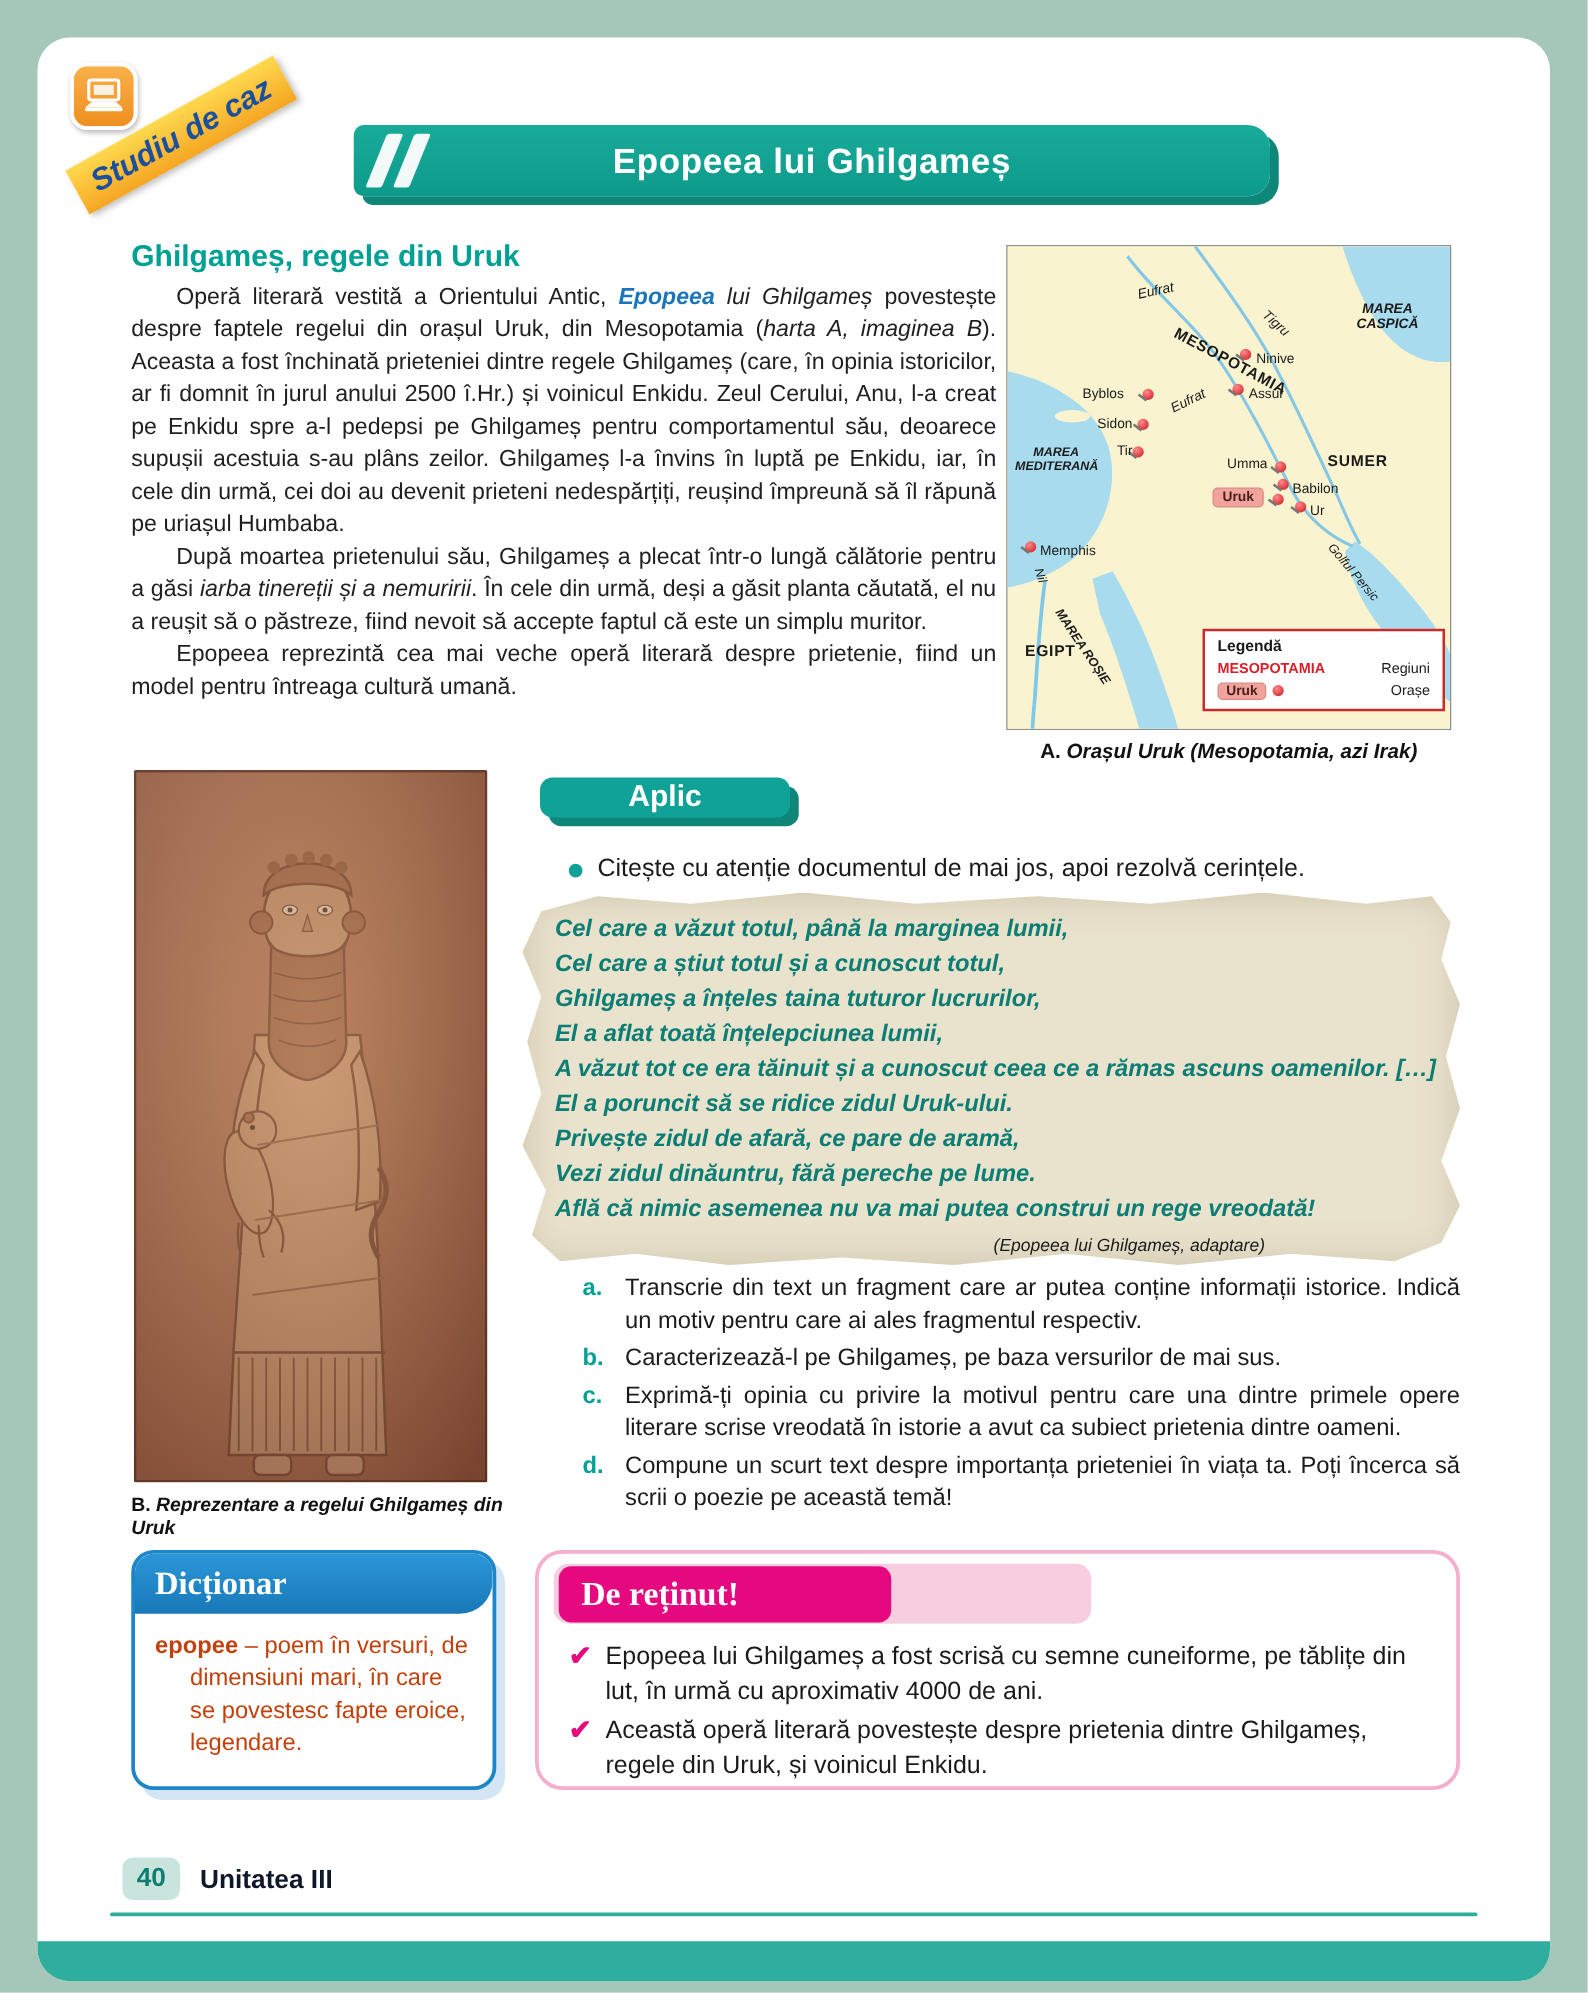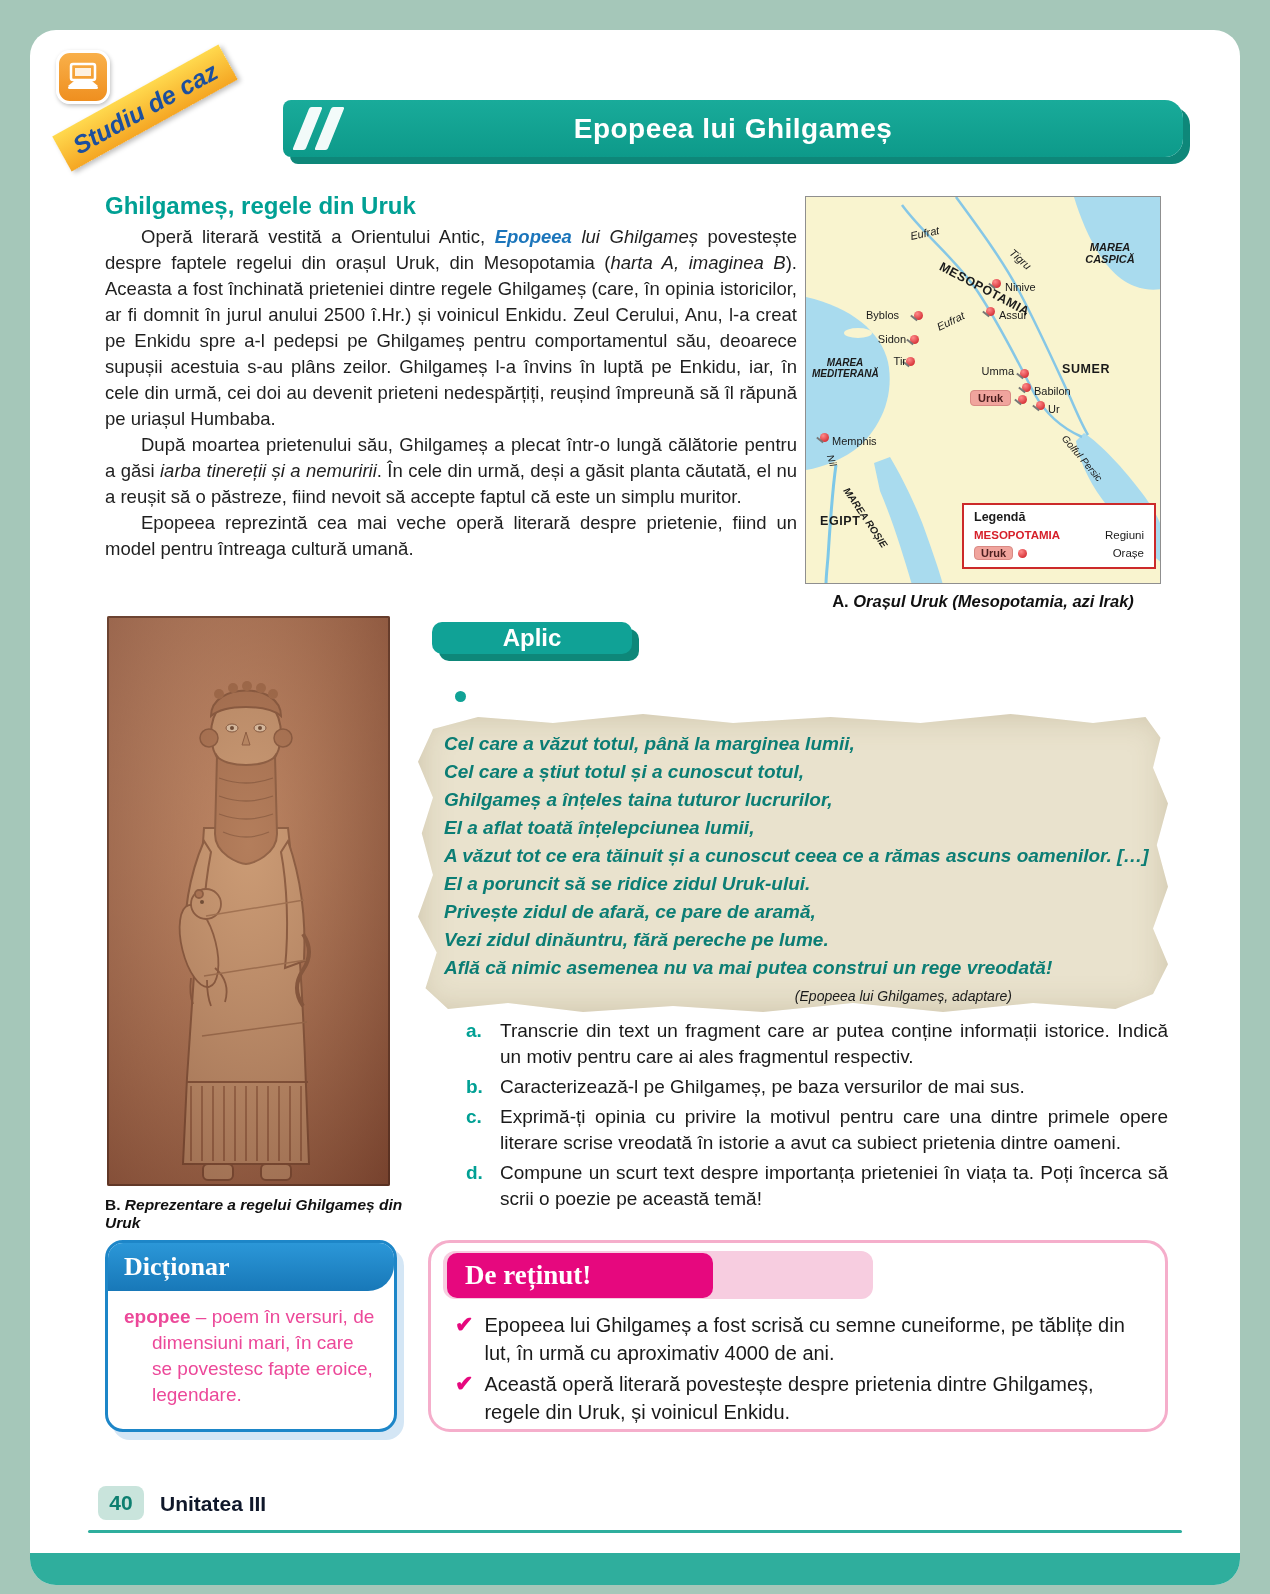--- a/index.html
+++ b/index.html
@@ -10,21 +10,21 @@
   
   .corner-icon{position:absolute;left:56px;top:50px;width:54px;height:54px;border-radius:14px;
     background:linear-gradient(180deg,#f9b04a,#ef8f1f);border:3px solid #fff;z-index:1;
     display:flex;align-items:center;justify-content:center;box-shadow:1px 2px 4px rgba(0,0,0,.25)}
   .ribbon{position:absolute;left:50px;top:88px;width:190px;height:40px;transform:rotate(-29deg);
     background:linear-gradient(180deg,#ffd94e,#f5a623);display:flex;align-items:center;justify-content:center;
     z-index:2;box-shadow:2px 3px 5px rgba(0,0,0,.25)}
   .ribbon span{font-size:25px;font-weight:bold;font-style:italic;color:#1c4f9e}
 
   
-  .banner{position:absolute;left:283px;top:100px;width:900px;height:57px;overflow:hidden;
+  .banner{position:absolute;left:283px;top:100px;width:733px;height:57px;overflow:hidden;
     background:linear-gradient(180deg,#19ab9a,#0d9a8a);border-radius:8px 18px 18px 8px;
     box-shadow:7px 7px 0 #0e8779;display:flex;align-items:center;justify-content:center;z-index:2}
   .banner h1{color:#fff;font-size:28px;font-weight:bold;letter-spacing:.5px}
   .banner .chev{position:absolute;top:7px;height:43px;width:13px;background:rgba(255,255,255,.95);
     transform:skewX(-22deg);border-radius:2px}
   .banner .c1{left:18px}.banner .c2{left:40px}
 
   .section-heading{position:absolute;left:105px;top:192px;font-size:24px;font-weight:bold;color:#00a094}
 
   .intro{position:absolute;left:105px;top:224px;width:692px;z-index:1}
@@ -84,21 +84,21 @@
   .task{display:flex;font-size:19px;line-height:26px;color:#1a1a1a;margin-bottom:4px}
   .task .letter{width:34px;flex:none;font-weight:bold;color:#00a094}
   .task .txt{text-align:justify}
 
   
   .dict{position:absolute;left:105px;top:1240px;width:292px;height:192px;border:3px solid #1d86c8;
     border-radius:18px;background:#fff;box-shadow:7px 8px 0 #d4e6f5;overflow:hidden;z-index:2}
   .dict-header{height:48px;background:linear-gradient(180deg,#2b97d8,#1878b8);color:#fff;
     font-family:"Liberation Serif",serif;font-size:26px;font-weight:bold;display:flex;align-items:center;
     padding-left:16px;border-radius:12px 12px 26px 0}
-  .dict-body{padding:13px 16px;font-size:19px;line-height:26px;color:#ec4899}
+  .dict-body{padding:13px 16px;font-size:19px;line-height:26px;color:#c2410c}
   .dict-body p{padding-left:28px;text-indent:-28px}
 
   
   .remember{position:absolute;left:428px;top:1240px;width:740px;height:192px;border:3px solid #f5aecb;
     border-radius:22px;background:#fff;z-index:2}
   .rem-band{position:absolute;left:12px;top:8px;width:430px;height:48px;background:#f7cde0;border-radius:12px}
   .rem-header{position:absolute;left:16px;top:10px;width:266px;height:45px;background:#e6087e;border-radius:10px;
     color:#fff;font-family:"Liberation Serif",serif;font-size:27px;font-weight:bold;display:flex;
     align-items:center;padding-left:18px}
   .rem-items{position:absolute;left:24px;top:68px;right:22px}
@@ -266,20 +266,21 @@
   <div class="statue-caption">
     <b>B.</b>
     <i>Reprezentare a regelui Ghilgameș din Uruk</i>
   </div>
 
   <div class="aplic">
     <span>Aplic</span>
   </div>
   <div class="instruction">
     <span class="dot"></span>
+    <span>Citește cu atenție documentul de mai jos, apoi rezolvă cerințele.</span>
   </div>
 
   <div class="parchment">
     <div class="poem">
       <div class="poem-line">Cel care a văzut totul, până la marginea lumii,</div>
       <div class="poem-line">Cel care a știut totul și a cunoscut totul,</div>
       <div class="poem-line">Ghilgameș a înțeles taina tuturor lucrurilor,</div>
       <div class="poem-line">El a aflat toată înțelepciunea lumii,</div>
       <div class="poem-line">A văzut tot ce era tăinuit și a cunoscut ceea ce a rămas ascuns oamenilor. […]</div>
       <div class="poem-line">El a poruncit să se ridice zidul Uruk-ului.</div>

